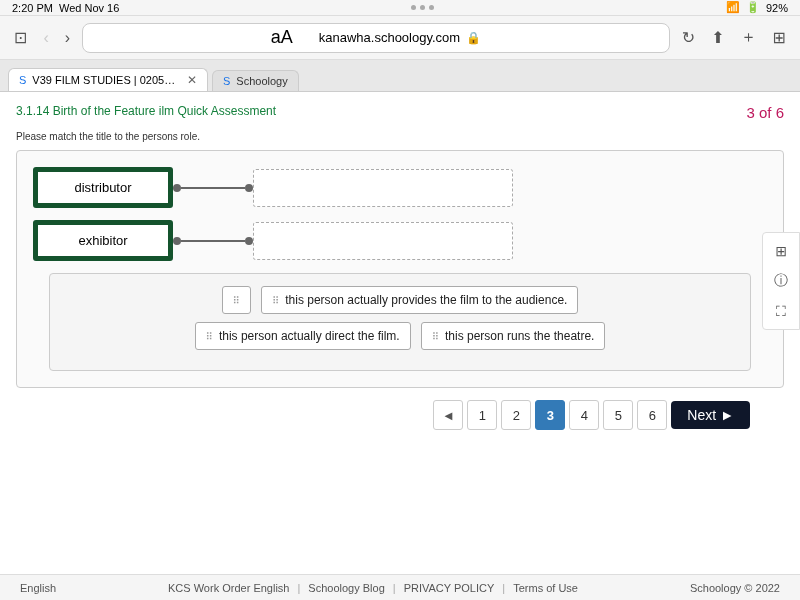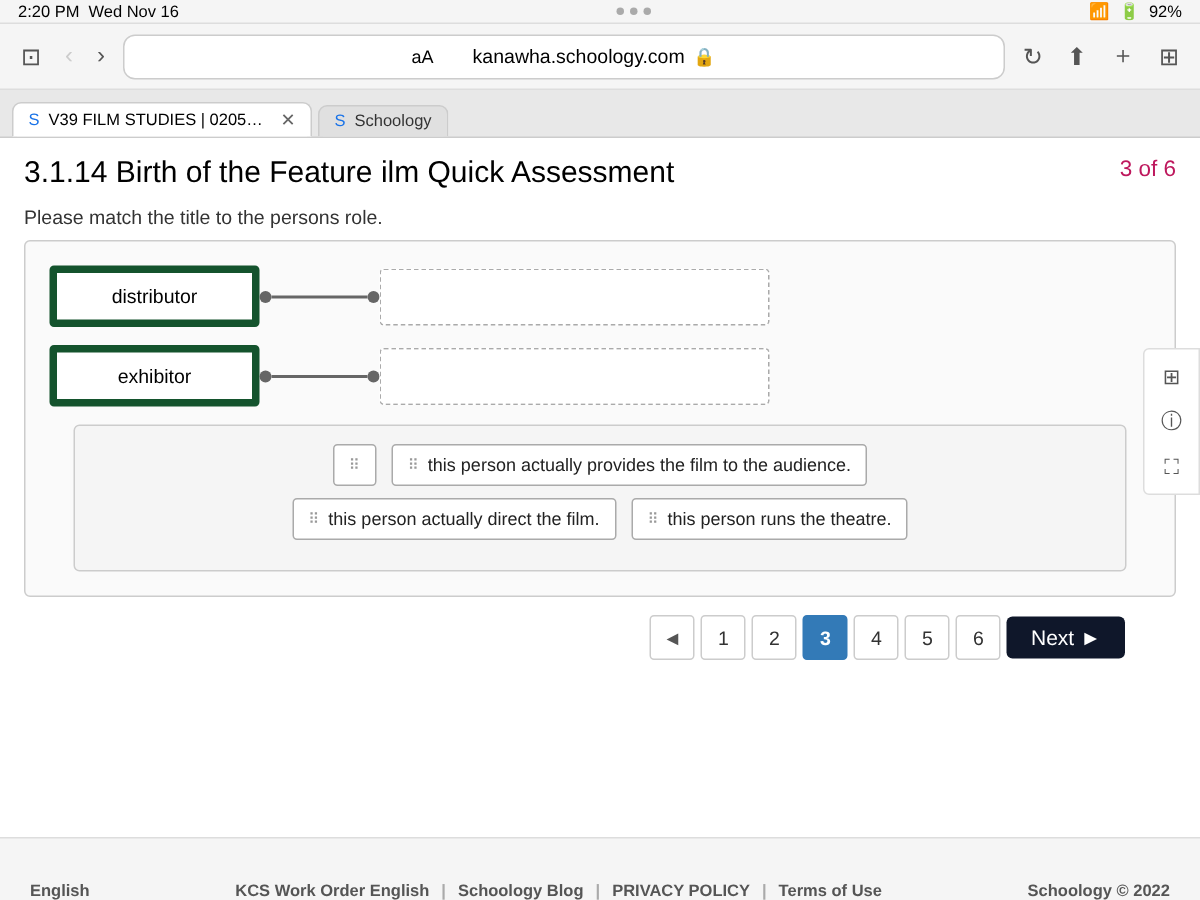--- a/index.html
+++ b/index.html
@@ -111,23 +111,23 @@
       overflow: hidden;
     }
 
     .page-header {
       padding: 12px 16px 6px 16px;
       display: flex;
       justify-content: space-between;
       align-items: flex-start;
     }
     .page-title {
-      font-size: 20px;
+      font-size: 12px;
       font-weight: 500;
-      color: #000000;
+      color: #15803d;
     }
     .page-number {
       font-size: 15px;
       color: #be185d;
     }
 
     .side-toolbar {
       position: absolute;
       right: 0;
       top: 140px;
@@ -154,21 +154,21 @@
 
     .possible-points {
       text-align: right;
       padding: 4px 50px 4px 16px;
       font-size: 12px;
       color: #555;
     }
 
     .instructions {
       padding: 4px 16px 8px 16px;
-      font-size: 13px;
+      font-size: 10px;
       color: #333;
     }
 
     
     .matching-area {
       margin: 0 16px;
       border: 1px solid #ccc;
       border-radius: 4px;
       padding: 16px;
       background: #fafafa;
@@ -284,28 +284,27 @@
       cursor: pointer;
       display: flex;
       align-items: center;
       gap: 4px;
     }
 
     
     .footer {
       background: #f5f5f5;
       border-top: 1px solid #ddd;
-      height: 42px;
-      display: flex;
-      align-items: flex-end;
+      height: 26px;
+      display: flex;
+      align-items: center;
       justify-content: space-between;
       padding: 0 20px;
       font-size: 11px;
       color: #555;
-      font-weight: bold;
     }
     .footer-links { display: flex; gap: 8px; align-items: center; }
     .footer-link { color: #555; text-decoration: none; }
     .footer-sep { color: #aaa; }
 
     .relative-wrapper {
       position: relative;
       flex: 1;
       display: flex;
       flex-direction: column;
@@ -329,21 +328,21 @@
     <span>🔋</span>
     <span>92%</span>
   </div>
 </div>
 
 <div class="browser-toolbar">
   <button class="toolbar-btn">⊡</button>
   <button class="toolbar-btn disabled">‹</button>
   <button class="toolbar-btn">›</button>
   <div class="address-bar">
-    <span style="font-size:12px; margin-right:20px;">aA</span>
+    <span style="font-size:18px; margin-right:20px;">aA</span>
     <span>kanawha.schoology.com</span>
     <span class="lock-icon">🔒</span>
   </div>
   <div class="toolbar-actions">
     <button class="toolbar-btn">↻</button>
     <button class="toolbar-btn">⬆</button>
     <button class="toolbar-btn">＋</button>
     <button class="toolbar-btn">⊞</button>
   </div>
 </div>

